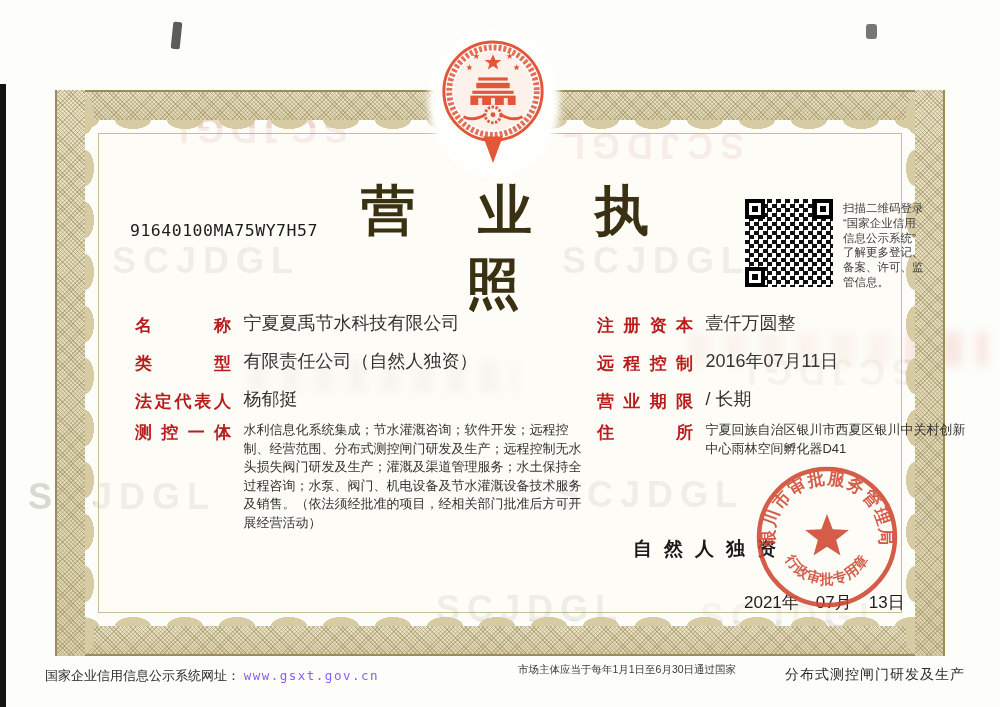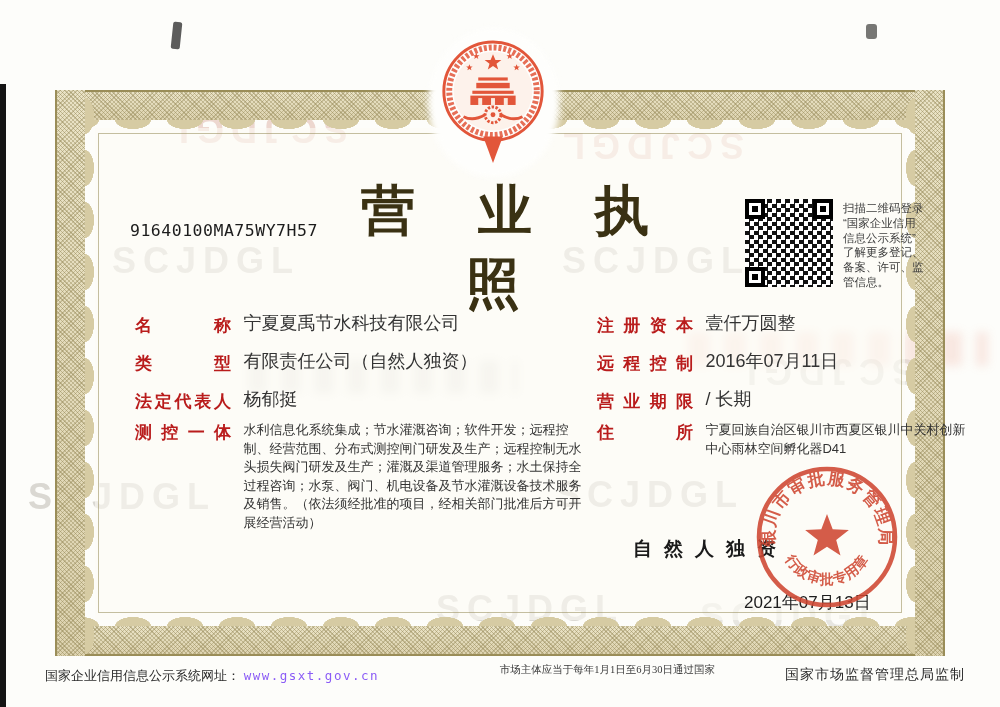--- a/index.html
+++ b/index.html
@@ -76,25 +76,25 @@
   .f-label{display:inline-block;width:96px;font-size:17px;font-weight:600;color:#b91c1c;
     text-align:justify;text-align-last:justify;vertical-align:top;}
   .f-value{display:inline-block;margin-left:8px;font-size:18px;color:#333;vertical-align:top;line-height:19px;}
   .v-scope{width:347px;font-size:13px;line-height:18.5px;}
   .v-addr{width:260px;font-size:13px;line-height:18.5px;}
   .col-left{left:135px;} .col-right{left:597px;}
   .row1{top:314px;} .row2{top:352px;} .row3{top:390px;} .row4{top:421px;}
   
   .registrar{position:absolute;left:633px;top:536px;font-size:19px;font-weight:600;letter-spacing:12px;color:#1a1a1a;z-index:4;}
   .stamp{position:absolute;left:742px;top:452px;width:170px;height:170px;z-index:6;opacity:.88;}
-  .date-line{position:absolute;left:744px;top:591px;display:flex;font-size:17px;color:#1d1d1d;z-index:5;}
+  .date-line{position:absolute;left:744px;top:591px;display:flex;gap:17px;font-size:17px;color:#1d1d1d;z-index:5;}
   
   .footer-left{position:absolute;left:45px;top:667px;font-size:13px;color:#2b2b2b;z-index:4;}
   .footer-left .url{font-family:"DejaVu Sans Mono",monospace;font-size:12.5px;letter-spacing:1.5px;color:#8b5cf6;}
-  .footer-mid{position:absolute;left:495px;top:662px;width:220px;text-align:right;font-size:10.5px;line-height:15px;color:#3a3a3a;z-index:4;font-family:Liberation Serif, serif;}
+  .footer-mid{position:absolute;left:517px;top:662px;width:220px;text-align:center;font-size:10.5px;line-height:15px;color:#3a3a3a;z-index:4;}
   .footer-right{position:absolute;left:785px;top:666px;font-size:14px;letter-spacing:1px;color:#2b2b2b;z-index:4;}
 </style>
 </head>
 <body>
 
 <div class="scan-edge"></div>
 <div class="speck1"></div>
 <div class="speck2"></div>
 
 <div class="wm wm-pink flip" style="left:160px;top:108px;">SCJDGL</div>
@@ -232,13 +232,13 @@
   <span>13日</span>
 </div>
 
 <div class="footer-left">
   <span>国家企业信用信息公示系统网址：</span>
   <span class="url">www.gsxt.gov.cn</span>
 </div>
 <div class="footer-mid">
   <div>市场主体应当于每年1月1日至6月30日通过国家</div>
 </div>
-<div class="footer-right">国家市场监督管理总局监制</div>
+<div class="footer-right">分布式测控闸门研发及生产</div>
 
 </body></html>

